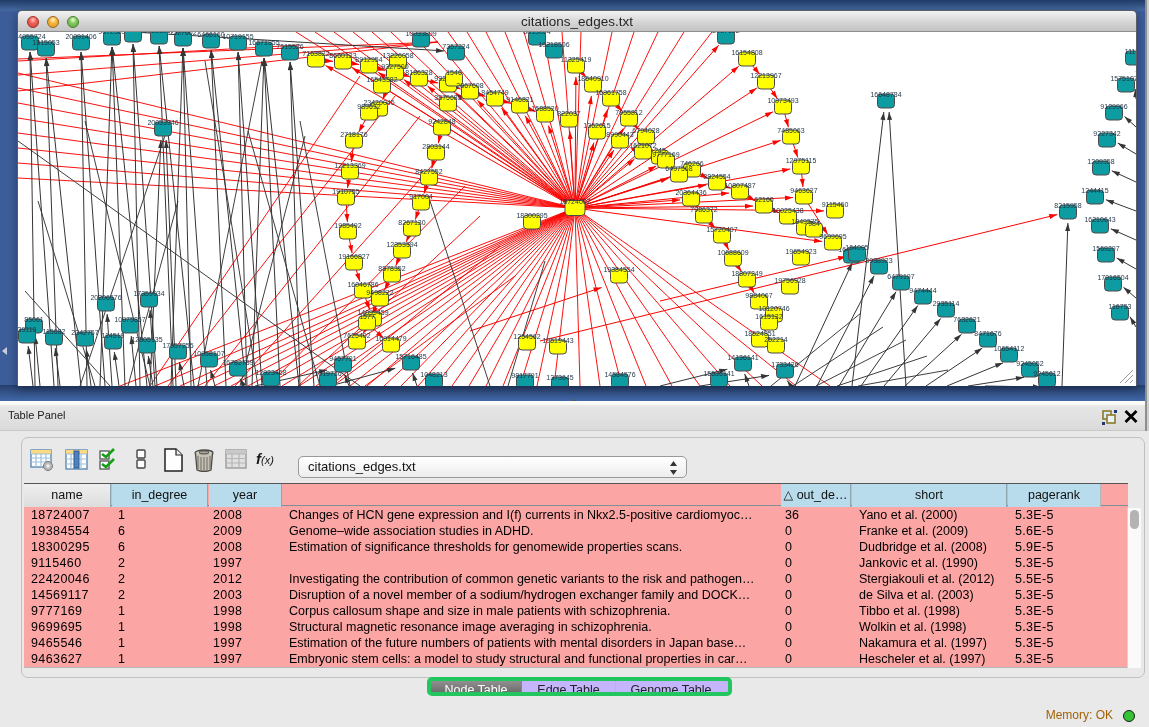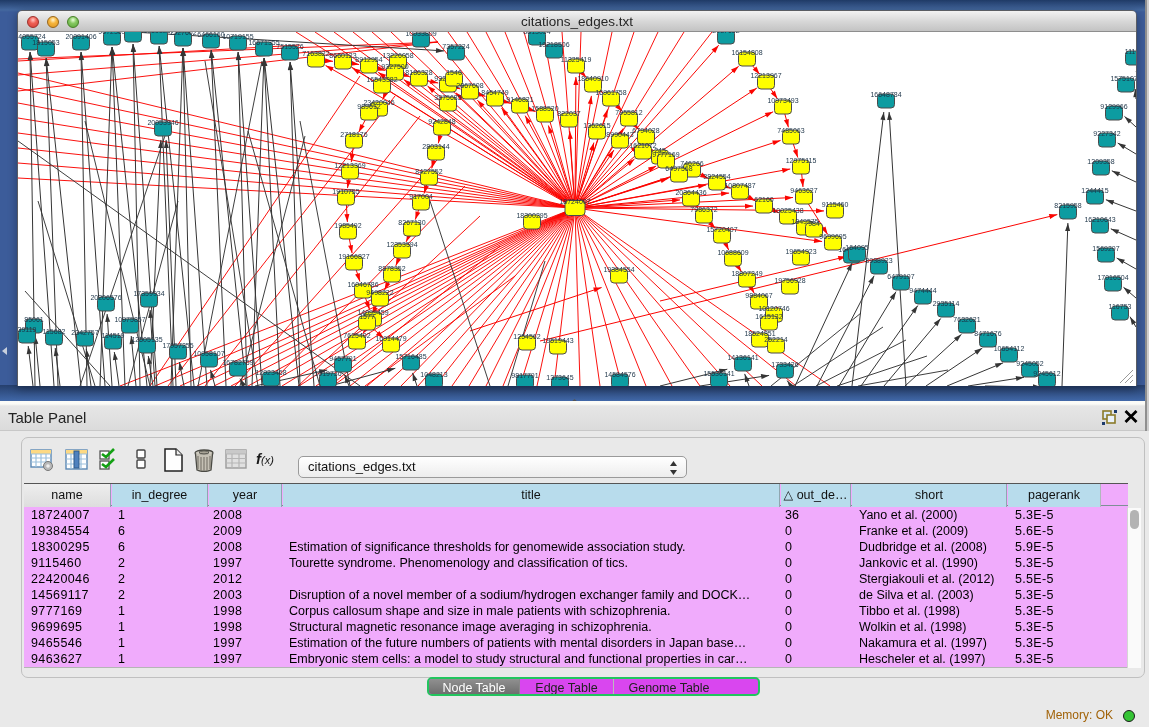--- a/index.html
+++ b/index.html
@@ -14,44 +14,44 @@
 #titlebar{position:absolute;left:0;top:0;width:100%;height:21px;border-radius:4px 4px 0 0;
   background:linear-gradient(#f2f2f2,#d6d6d6 55%,#c3c3c3);border-bottom:1px solid #8e8e8e}
 #title{position:absolute;left:0;right:0;top:3px;text-align:center;font-size:13.5px;color:#262626}
 .tl{position:absolute;top:4.5px;width:12px;height:12px;border-radius:50%}
 #tl1{left:9px;background:radial-gradient(circle at 50% 30%,#ffb3ae 8%,#ee6156 40%,#d33e35);border:.5px solid #9e2f2b}
 #tl2{left:29px;background:radial-gradient(circle at 50% 30%,#ffe9b3 8%,#f6b53d 40%,#dd9522);border:.5px solid #99661a}
 #tl3{left:49px;background:radial-gradient(circle at 50% 30%,#d6f5c3 8%,#86c862 40%,#5aa839);border:.5px solid #467f26}
 #canvas{position:absolute;left:0px;top:21px;width:1118px;height:354px;background:#fff;overflow:hidden}
 #panelhead{position:absolute;left:0;top:401px;width:1145px;height:30px;
   background:linear-gradient(#fbfbf7 0,#fbfbf7 3px,#e6e6e6 5px,#dbdbdb 100%);border-bottom:1px solid #c8c8c8}
-#panelhead .lbl{position:absolute;left:8px;top:8px;font-size:15px;color:#222}
+#panelhead .lbl{position:absolute;left:8px;top:8px;font-size:11px;color:#222}
 #body{position:absolute;left:8px;top:431px;width:1145px;height:296px;background:#e9e9e9}
 #container{position:absolute;left:13px;top:6px;width:1124px;height:241px;background:#e9e9e9;
   border:1px solid #c0c0c0;border-radius:7px}
 #toolbar{position:absolute;left:0;top:10px;height:24px;width:100%}
 #combo{position:absolute;left:276px;top:8px;width:389px;height:22px;border:1px solid #9a9a9a;border-radius:5px;
   background:linear-gradient(#fff,#ededed);font-size:13px;color:#111;line-height:20px;padding-left:9px}
-#table{position:absolute;left:2px;top:45px;width:1104px;height:185px;background:#f0abfc;overflow:hidden;border-bottom:1px solid #b5b5b5}
+#table{position:absolute;left:2px;top:45px;width:1104px;height:185px;background:#fca5a5;overflow:hidden;border-bottom:1px solid #b5b5b5}
 #thead{position:absolute;left:0;top:0;width:100%;height:23px;border-top:1px solid #555;border-bottom:1px solid #7e8f96;font-size:12.5px;color:#111}
 .th{position:absolute;top:0;height:23px;background:#b8dcec;border-right:1px solid #8fa6b0;text-align:center;line-height:23px}
 #tbody{position:absolute;left:0;top:24px;width:100%;font-size:12.5px;color:#000}
 .tr{position:relative;height:16px;line-height:16px;white-space:nowrap}
 .tr div{position:absolute;top:0;overflow:hidden}
 .c0{left:7px;width:83px;letter-spacing:.4px}
 .c1{left:94px;width:90px}
 .c2{left:189px;width:70px;letter-spacing:.4px}
 .c3{left:265px;width:492px}
 .c4{left:761px;width:66px}
 .c5{left:835px;width:152px}
 .c6{left:991px;width:90px;letter-spacing:.3px}
 #scroll{position:absolute;right:3px;top:70px;width:14px;height:160px;background:#fafafa;border-left:1px solid #d5d5d5}
 #thumb{position:absolute;left:2px;top:2px;width:9px;height:19px;background:#b3b3b3;border-radius:5px}
-#tabs{position:absolute;left:427px;top:677px;width:333px;height:19px;border:2px solid #22c55e;border-radius:5px;
-  background:#d946ef;font-size:12.5px;overflow:hidden}
+#tabs{position:absolute;left:427px;top:677px;width:305px;height:19px;border:4px solid #22c55e;border-radius:5px;
+  background:#c4b5fd;font-size:12.5px;overflow:hidden}
 .seg{position:absolute;top:0;height:100%;text-align:center;line-height:18px;color:#222}
 #seg1{left:0;width:91px;background:linear-gradient(#909090,#6e6e6e);color:#fff;border-right:1px solid #888}
 #seg2{left:92px;width:91px}
 #seg3{left:184px;width:111px;border-left:1px solid #bbb}
 #status{position:absolute;right:36px;top:708px;font-size:12px;color:#a16207}
 #memdot{position:absolute;right:14px;top:710px;width:12px;height:12px;border-radius:50%;background:#35c435;border:1.5px solid #1c1c1c}
 .hicon{position:absolute;top:9px}
 svg{display:block}
 </style></head>
 <body>
@@ -853,64 +853,65 @@
           <path d="M4.5 1 L8 6 L1 6 Z" fill="#333"></path>
             <path d="M4.5 15 L8 10 L1 10 Z" fill="#333"></path>
         </svg>
       </div>
     </div>
     <div id="table">
       <div id="thead">
         <div class="th" style="left:0;width:87px;background:linear-gradient(#eee,#ddd)">name</div>
         <div class="th" style="left:88px;width:96px">in_degree</div>
         <div class="th" style="left:185px;width:73px">year</div>
-        <div class="th" style="left:259px;width:497px">title</div>
         <div class="th" style="left:757px;width:70px">△ out_de…</div>
         <div class="th" style="left:828px;width:155px">short</div>
         <div class="th" style="left:984px;width:93px;border-right:1px solid #b0b8bc">pagerank</div>
       </div>
       <div id="tbody">
 <div class="tr">
             <div class="c0">18724007</div>
             <div class="c1">1</div>
             <div class="c2">2008</div>
+            <div class="c3">Changes of HCN gene expression and I(f) currents in Nkx2.5-positive cardiomyoc…</div>
             <div class="c4">36</div>
             <div class="c5">Yano et al. (2000)</div>
             <div class="c6">5.3E-5</div>
           </div>
 <div class="tr">
             <div class="c0">19384554</div>
             <div class="c1">6</div>
             <div class="c2">2009</div>
+            <div class="c3">Genome–wide association studies in ADHD.</div>
             <div class="c4">0</div>
             <div class="c5">Franke et al. (2009)</div>
             <div class="c6">5.6E-5</div>
           </div>
 <div class="tr">
             <div class="c0">18300295</div>
             <div class="c1">6</div>
             <div class="c2">2008</div>
-            <div class="c3">Estimation of significance thresholds for genomewide association study.</div>
+            <div class="c3">Estimation of significance thresholds for genomewide properties scans.</div>
             <div class="c4">0</div>
             <div class="c5">Dudbridge et al. (2008)</div>
             <div class="c6">5.9E-5</div>
           </div>
 <div class="tr">
             <div class="c0">9115460</div>
             <div class="c1">2</div>
             <div class="c2">1997</div>
-            <div class="c3">Tourette syndrome. Phenomenology and classification of tics.</div>
             <div class="c4">0</div>
             <div class="c5">Jankovic et al. (1990)</div>
             <div class="c6">5.3E-5</div>
           </div>
 <div class="tr">
             <div class="c0">22420046</div>
             <div class="c1">2</div>
             <div class="c2">2012</div>
+            <div class="c3">Investigating the contribution of common genetic variants to the risk and pathogen…</div>
             <div class="c4">0</div>
             <div class="c5">Stergiakouli et al. (2012)</div>
             <div class="c6">5.5E-5</div>
           </div>
 <div class="tr">
             <div class="c0">14569117</div>
             <div class="c1">2</div>
             <div class="c2">2003</div>
             <div class="c3">Disruption of a novel member of a sodium/hydrogen exchanger family and DOCK…</div>
             <div class="c4">0</div>

